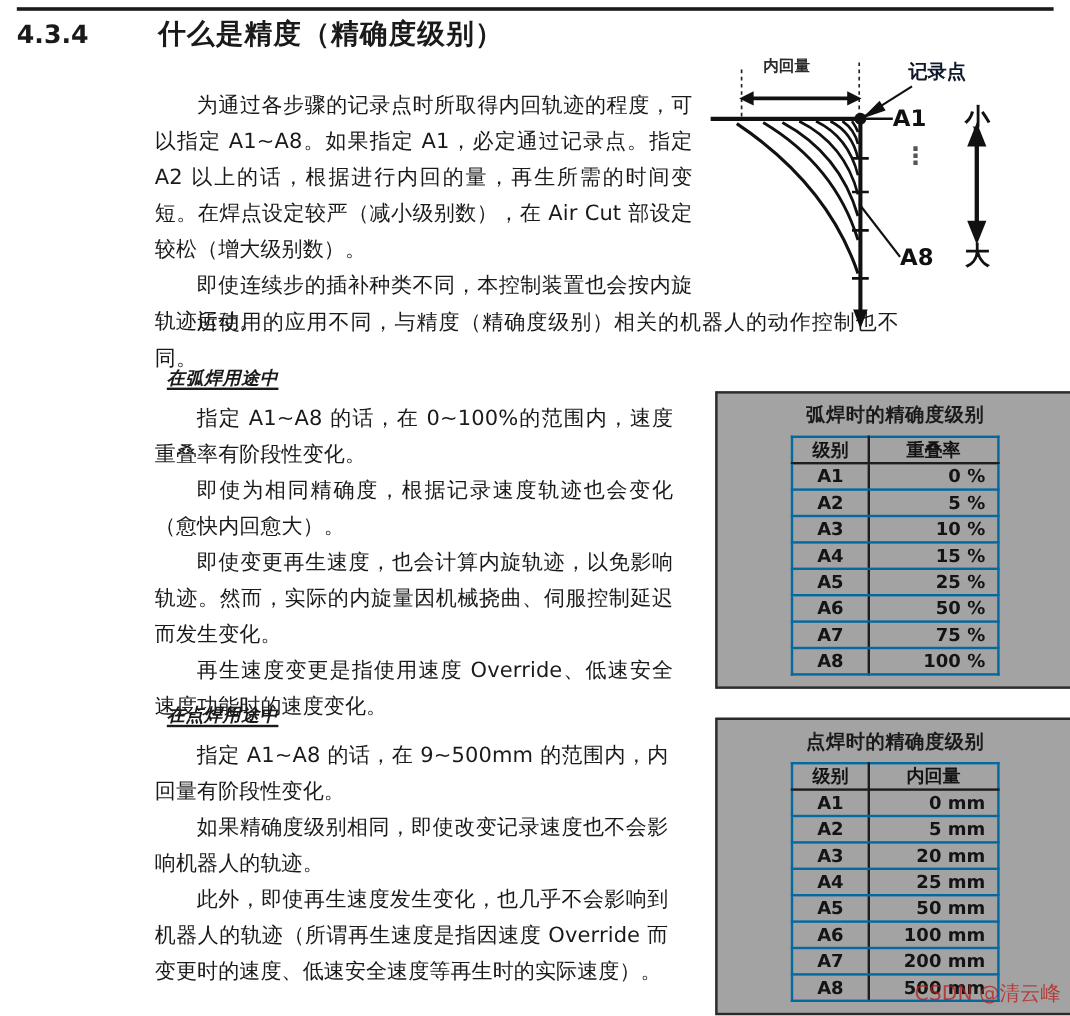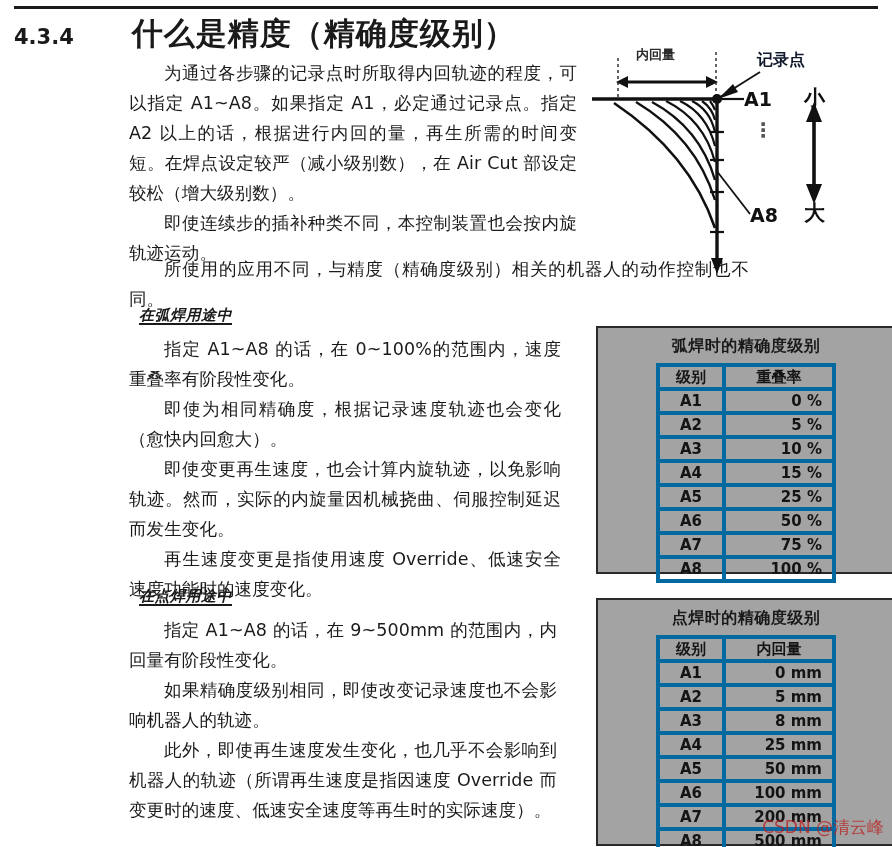--- a/index.html
+++ b/index.html
@@ -35,42 +35,42 @@
     align-items: baseline;
     gap: 58px;
     white-space: nowrap;
   }
   .heading-num {
     font-size: 21px;
     font-weight: bold;
     letter-spacing: 0px;
   }
   .heading-title {
-    font-size: 31px;
+    font-size: 23px;
     font-weight: bold;
     letter-spacing: 1px;
   }
 
   
   .text-col {
     position: absolute;
     left: 129px;
     width: 448px;
     font-size: 17.5px;
     line-height: 30px;
     letter-spacing: 0.1px;
     text-align: justify;
     text-justify: inter-character;
   }
   .para {
     margin: 0;
     text-indent: 2em;
   }
 
-  #intro-block { top: 58px; }
+  #intro-block { top: 73px; }
   #intro-block .para + .para { margin-top: 0px; }
 
   #note-block {
     top: 254px;
     width: 620px;
   }
 
   
   .sub-head {
     position: absolute;
@@ -150,21 +150,21 @@
     color: #1a1a1a;
   }
 
   table.grade-table {
     border-collapse: collapse;
     margin: 0 auto;
     border: 2px solid #1d1d1d;
   }
   table.grade-table th,
   table.grade-table td {
-    border: 4px solid #0369a1;
+    border: 2px solid #0369a1;
     font-size: 15px;
     font-weight: bold;
     height: 20px;
     padding: 0 0;
     color: #141414;
   }
   table.grade-table th {
     text-align: center;
     border-bottom: 2px solid #1d1d1d;
   }
@@ -345,21 +345,21 @@
       <tr>
         <td class="c-grade">A1</td>
         <td class="c-value">0 mm</td>
       </tr>
       <tr>
         <td class="c-grade">A2</td>
         <td class="c-value">5 mm</td>
       </tr>
       <tr>
         <td class="c-grade">A3</td>
-        <td class="c-value">8 mm</td>
+        <td class="c-value">20 mm</td>
       </tr>
       <tr>
         <td class="c-grade">A4</td>
         <td class="c-value">25 mm</td>
       </tr>
       <tr>
         <td class="c-grade">A5</td>
         <td class="c-value">50 mm</td>
       </tr>
       <tr>

